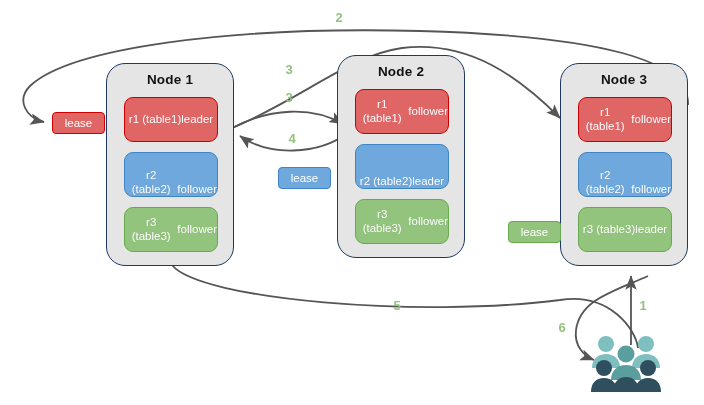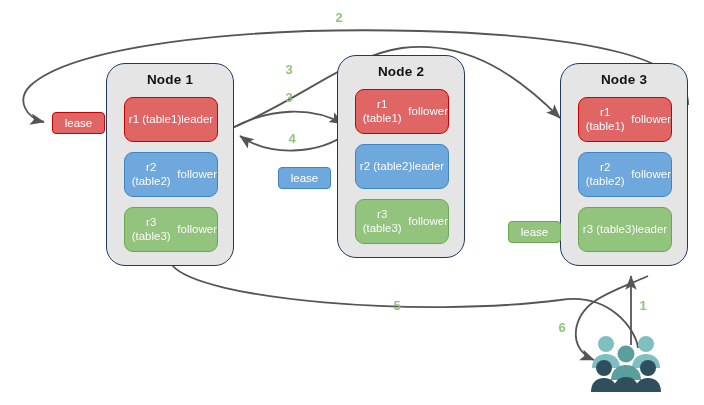--- a/index.html
+++ b/index.html
@@ -12,21 +12,21 @@
             border:1.6px solid #1f3864;border-radius:19px;}
   .node-title{position:absolute;left:0;right:0;top:8px;text-align:center;
               font-size:13.5px;font-weight:bold;color:#111111;letter-spacing:.2px;}
 
   .replica{position:absolute;box-sizing:border-box;border-radius:9px;
            display:flex;flex-direction:row;align-items:center;justify-content:center;
            color:#ffffff;font-size:11.5px;line-height:13.5px;text-align:center;
            text-shadow:0 0 1px rgba(0,0,0,.10);}
   .replica span{display:block;}
   .rep-red{background:#e06666;border:1.6px solid #cc0000;}
-  .rep-blue{background:#6fa8dc;border:1.6px solid #3d85c6;}
+  .rep-blue{background:#6fa8dc;border:1.6px solid #3d85c6;align-items:flex-end;}
   .rep-green{background:#93c47d;border:1.6px solid #6aa84f;}
 
   .lease{position:absolute;box-sizing:border-box;border-radius:4px;
          display:flex;align-items:center;justify-content:center;
          color:#ffffff;font-size:11.5px;line-height:12px;}
   .lease-red{background:#e06666;border:1.6px solid #cc0000;}
   .lease-blue{background:#6fa8dc;border:1.6px solid #3d85c6;}
   .lease-green{background:#93c47d;border:1.6px solid #6aa84f;}
 
   .step{position:absolute;color:#93c47d;font-size:13px;font-weight:bold;

